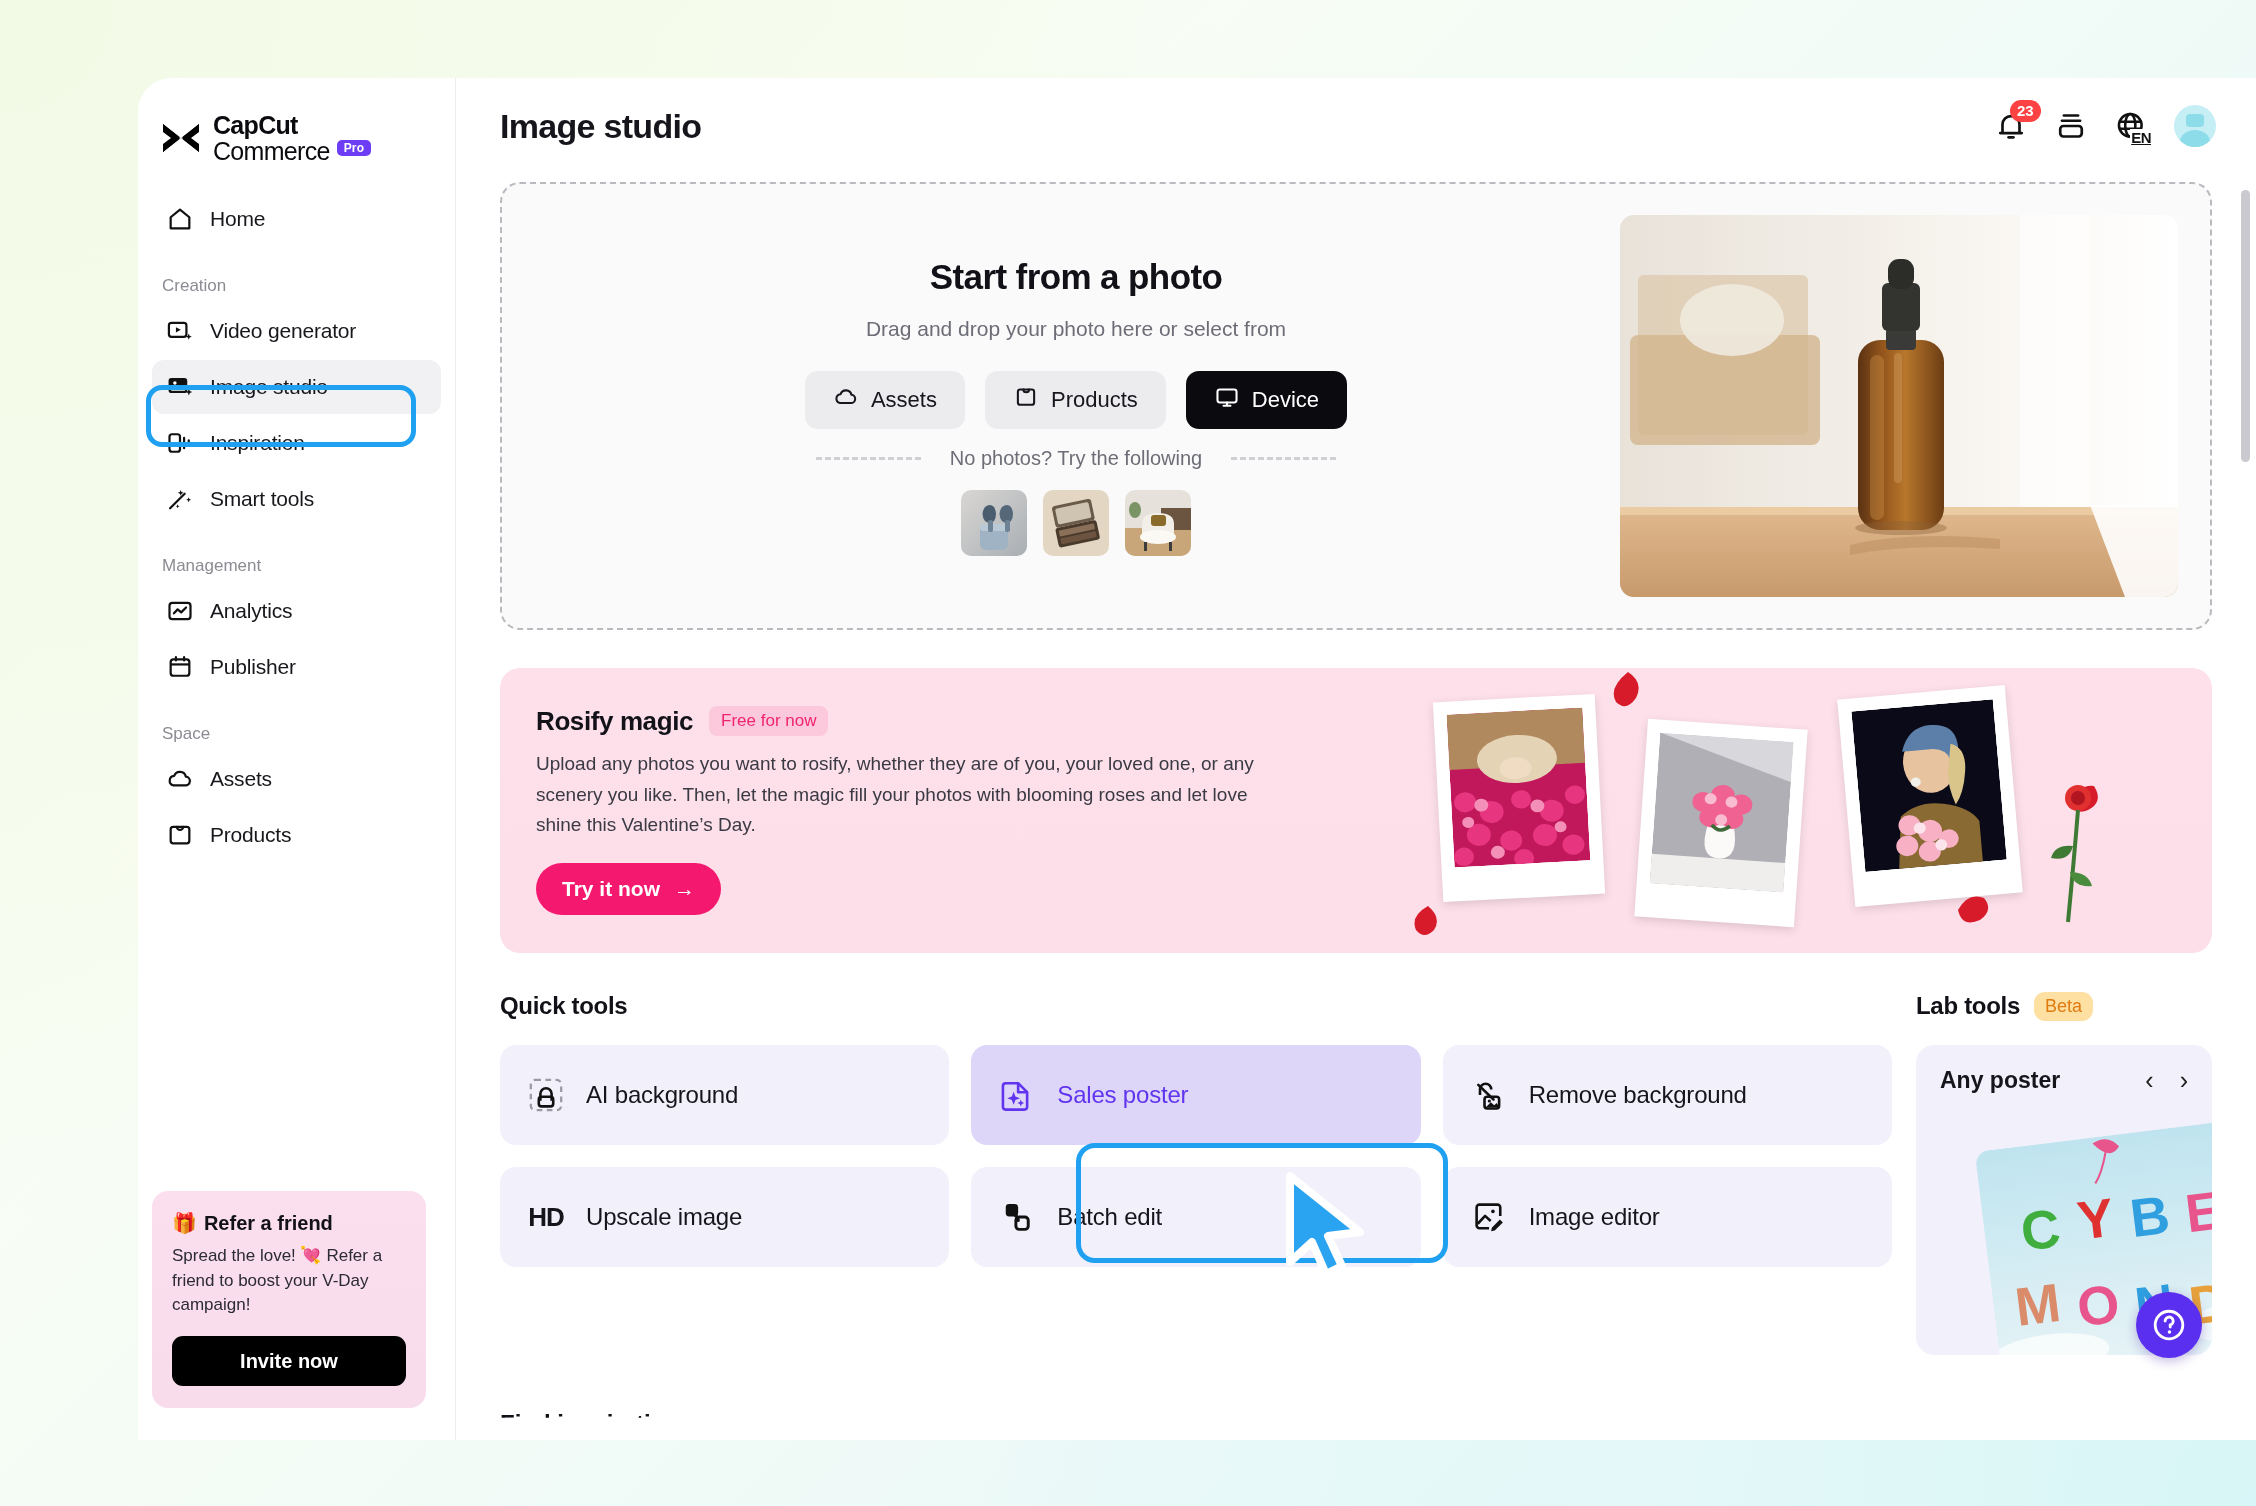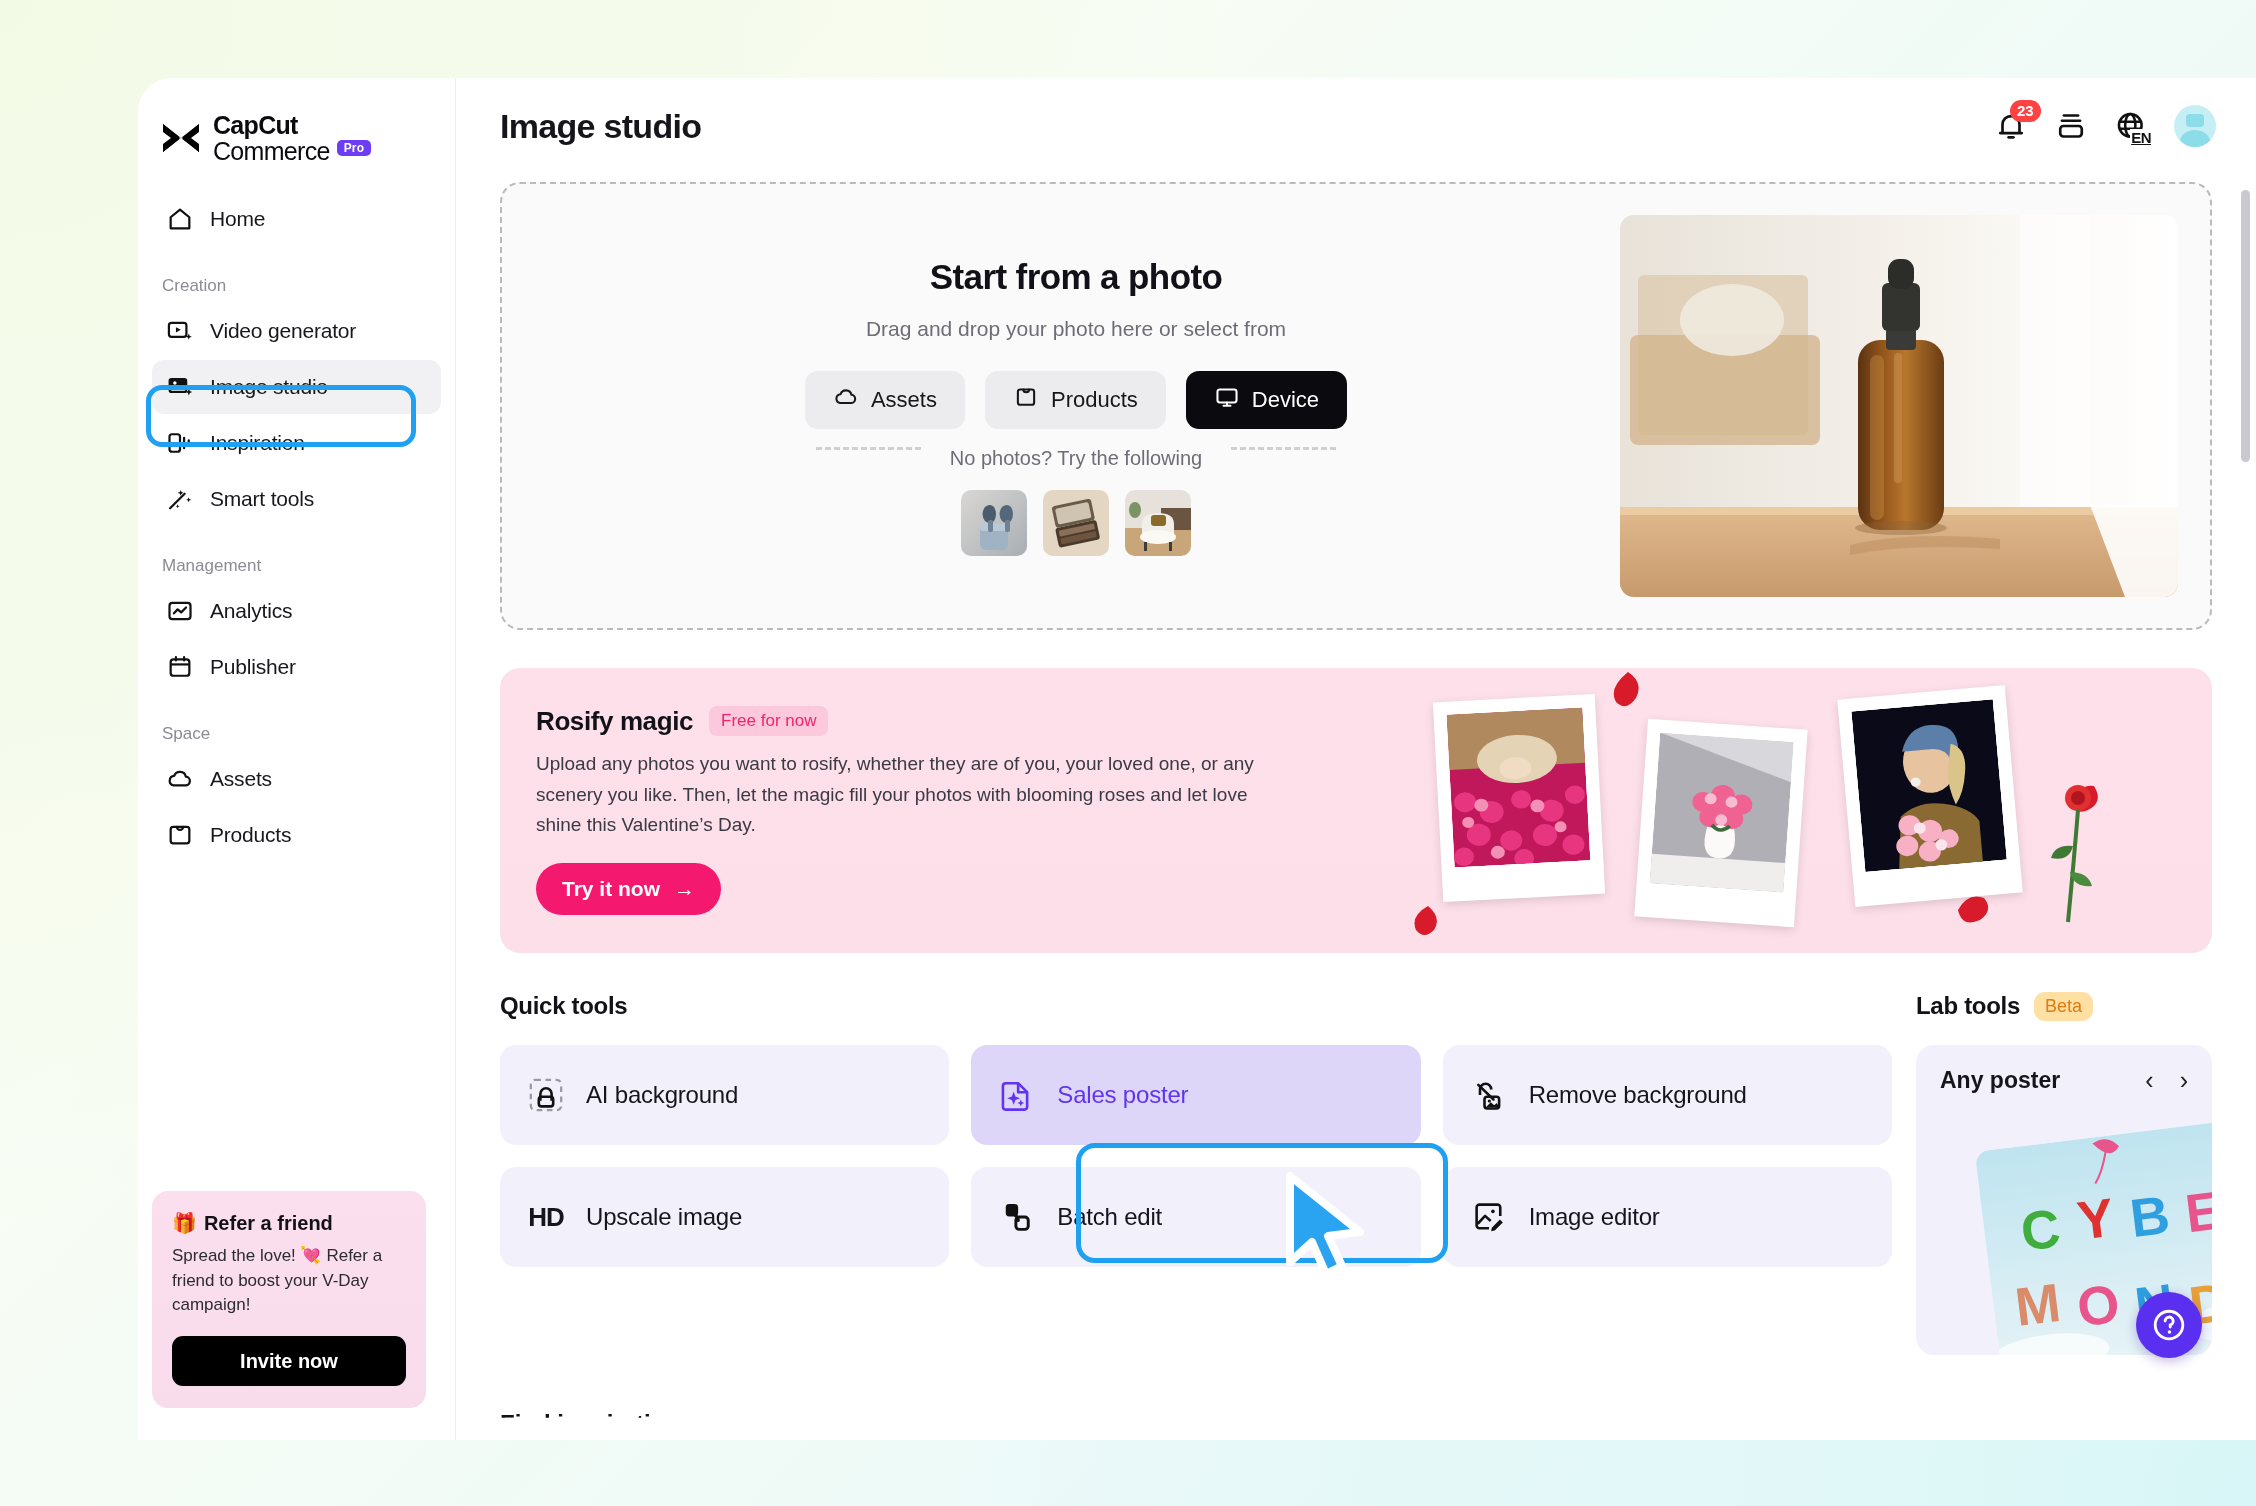--- a/index.html
+++ b/index.html
@@ -122,21 +122,21 @@
   #upload-sub { font-size: 21px; color:#6d6d77; margin-top: 20px; }
   #upload-btns { display:flex; gap: 20px; margin-top: 30px; }
   .up-btn {
     display:flex; align-items:center; gap:12px;
     height: 58px; padding: 0 28px; border-radius: 13px;
     font-size: 22px; font-weight:500; cursor:pointer; border:none;
     background:#ececee; color:#16161c; font-family:inherit;
   }
   .up-btn.primary { background:#0b0b0f; color:#fff; }
 
-  #divider-row { display:flex; align-items:flex-start; gap:29px; margin-top: 18px; width: 520px; }
+  #divider-row { display:flex; align-items:center; gap:29px; margin-top: 18px; width: 520px; }
   .dash-line { flex:1; height:0; border-top: 3px dashed #cfcfd4; }
   #divider-text { font-size:20px; color:#6d6d77; white-space:nowrap; }
   #thumb-row { display:flex; gap:16px; margin-top: 20px; }
   .thumb { width:66px;height:66px;border-radius:10px; overflow:hidden; cursor:pointer; }
 
   #hero-photo {
     width: 558px; height: 382px; margin-right: 32px;
     border-radius: 14px; overflow:hidden; flex:0 0 558px; position:relative;
   }
 

